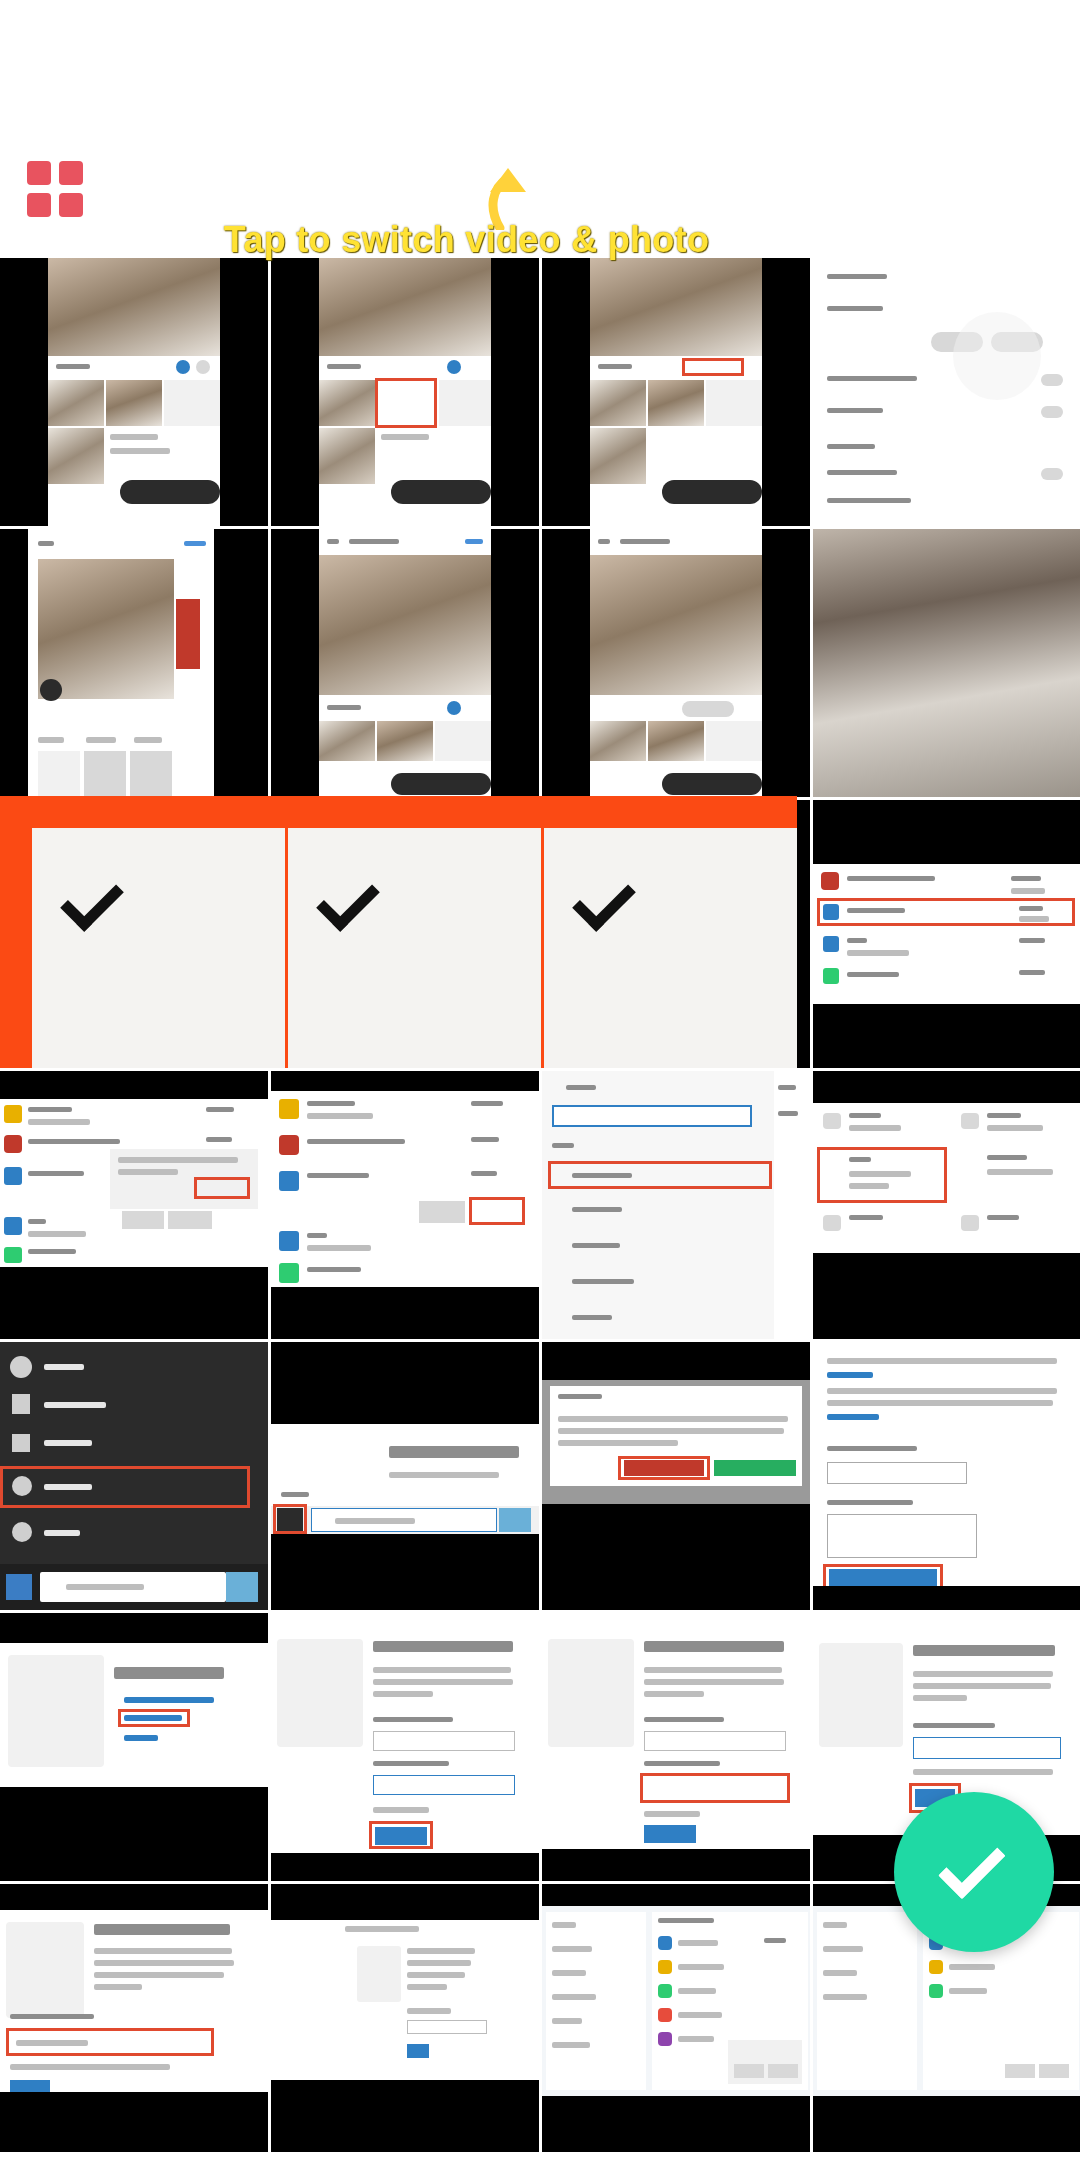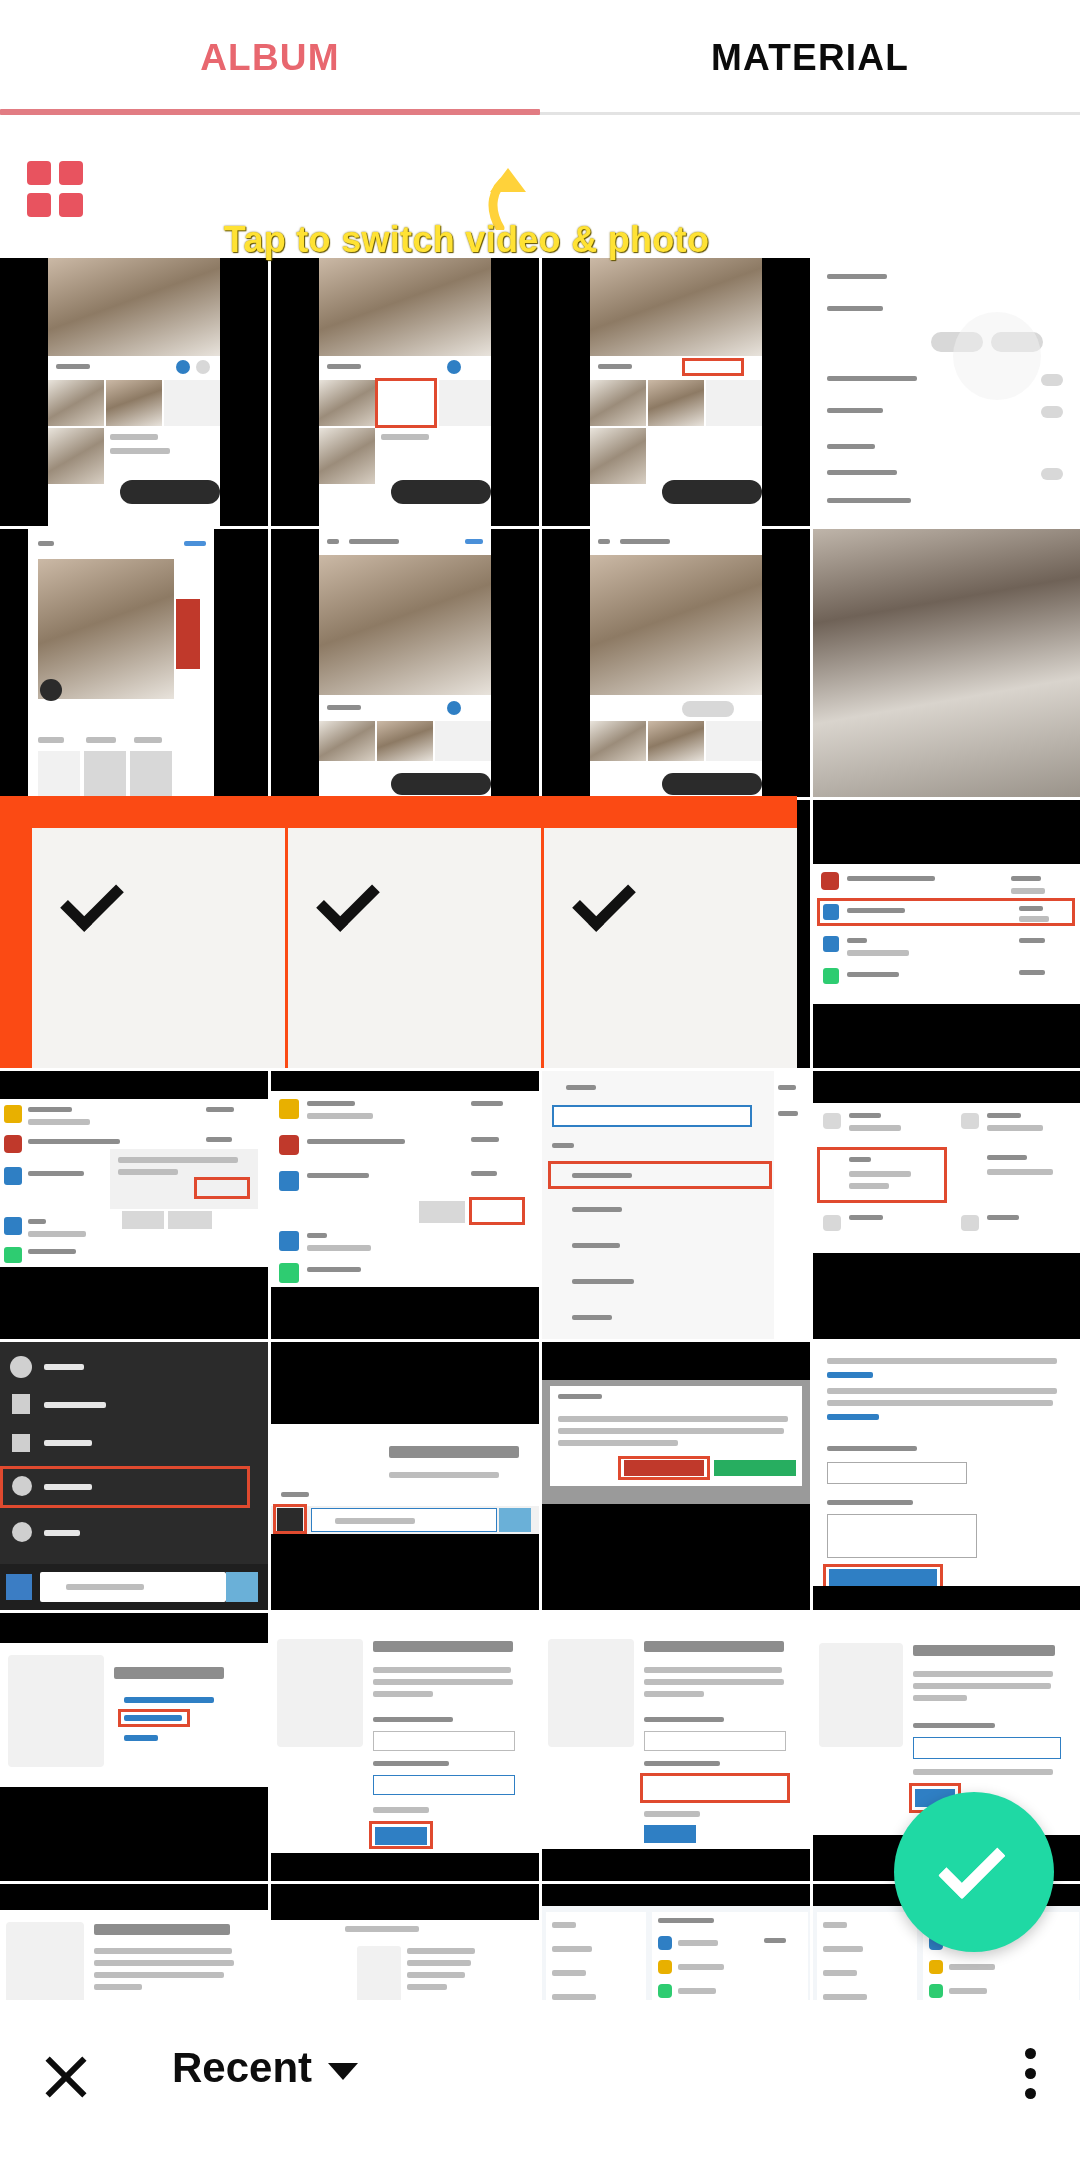--- a/index.html
+++ b/index.html
@@ -75,30 +75,20 @@
   .ph.dog2{background:linear-gradient(150deg,#e9e4dc 0%,#9b8c7a 50%,#d8cfc3 100%);}
   .ph.txt{background:#bdbdbd;height:6px;border-radius:2px;}
   .ph.txtd{background:#8d8d8d;height:5px;border-radius:2px;}
   .ph.icon{border-radius:4px;}
 </style>
 </head>
 <body>
 
 <div class="screen">
 
-  <div class="top-tabs">
-    <div class="top-tab active">
-      <span class="top-tab-label">ALBUM</span>
-    </div>
-    <div class="top-tab inactive">
-      <span class="top-tab-label">MATERIAL</span>
-    </div>
-    <div class="tab-divider"></div>
-    <div class="tab-underline"></div>
-  </div>
 
   <div class="filter-bar">
     <div class="grid-icon">
       <i></i>
       <i></i>
       <i></i>
       <i></i>
     </div>
   </div>
 
@@ -549,26 +539,14 @@
         </div>
       </div>
     </div>
 
   </div>
 
   <div class="fab">
     <div class="tick"></div>
   </div>
 
-  <div class="bottom-bar">
-    <div class="close-x"></div>
-    <div class="recent">
-      <span class="recent-label">Recent</span>
-      <span class="caret"></span>
-    </div>
-    <div class="kebab">
-      <i></i>
-      <i></i>
-      <i></i>
-    </div>
-  </div>
 
 </div>
 
 </body></html>

